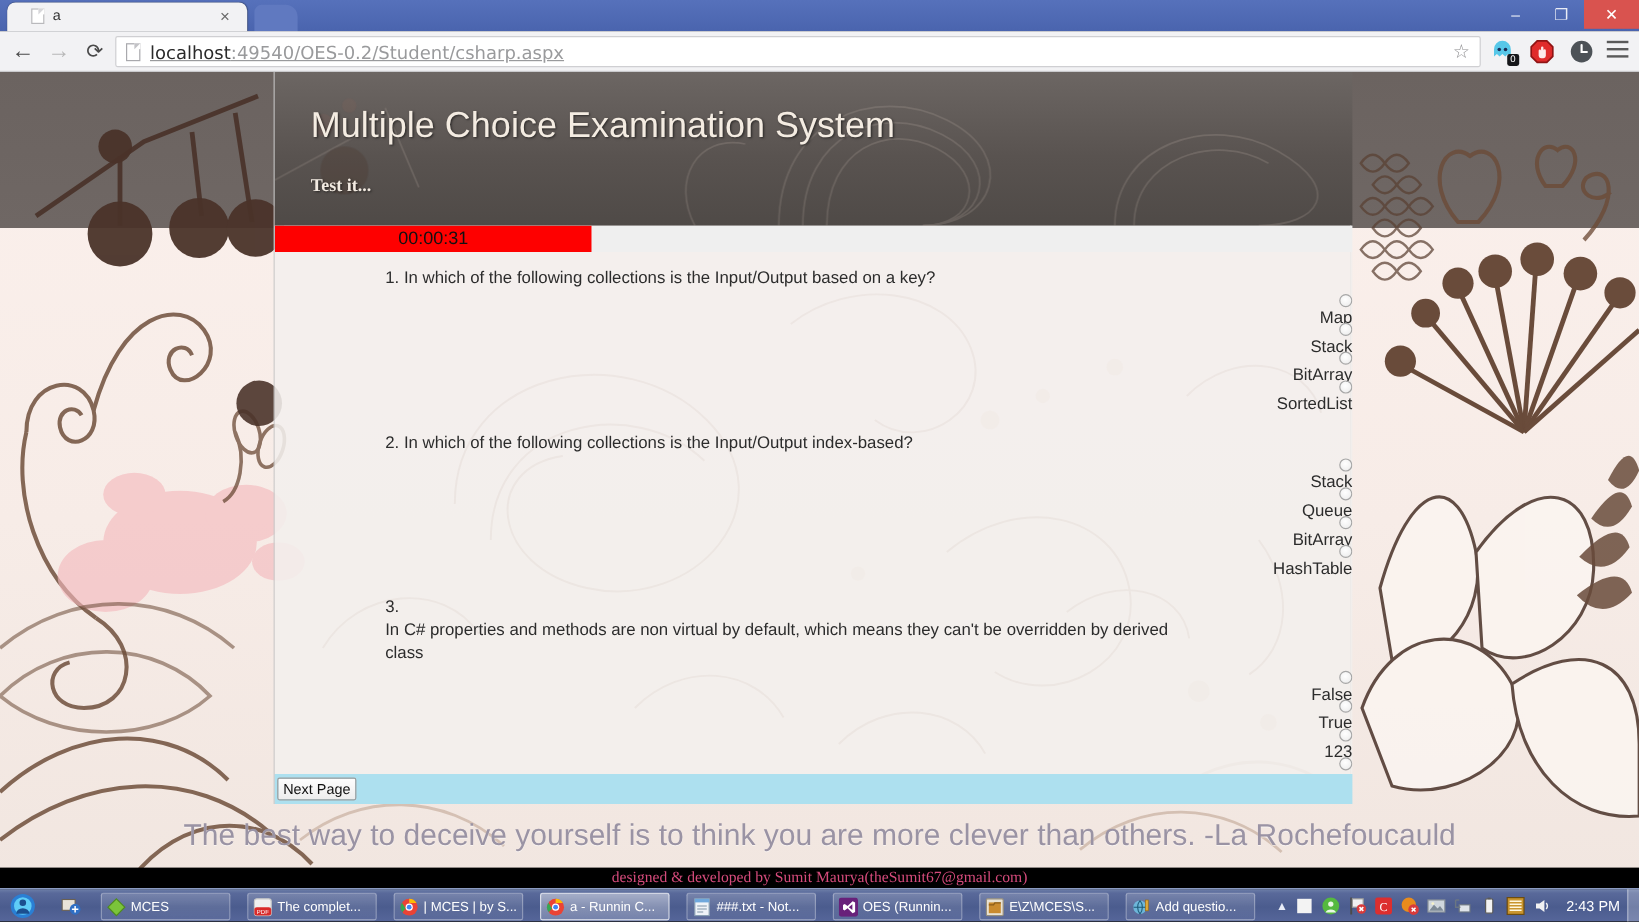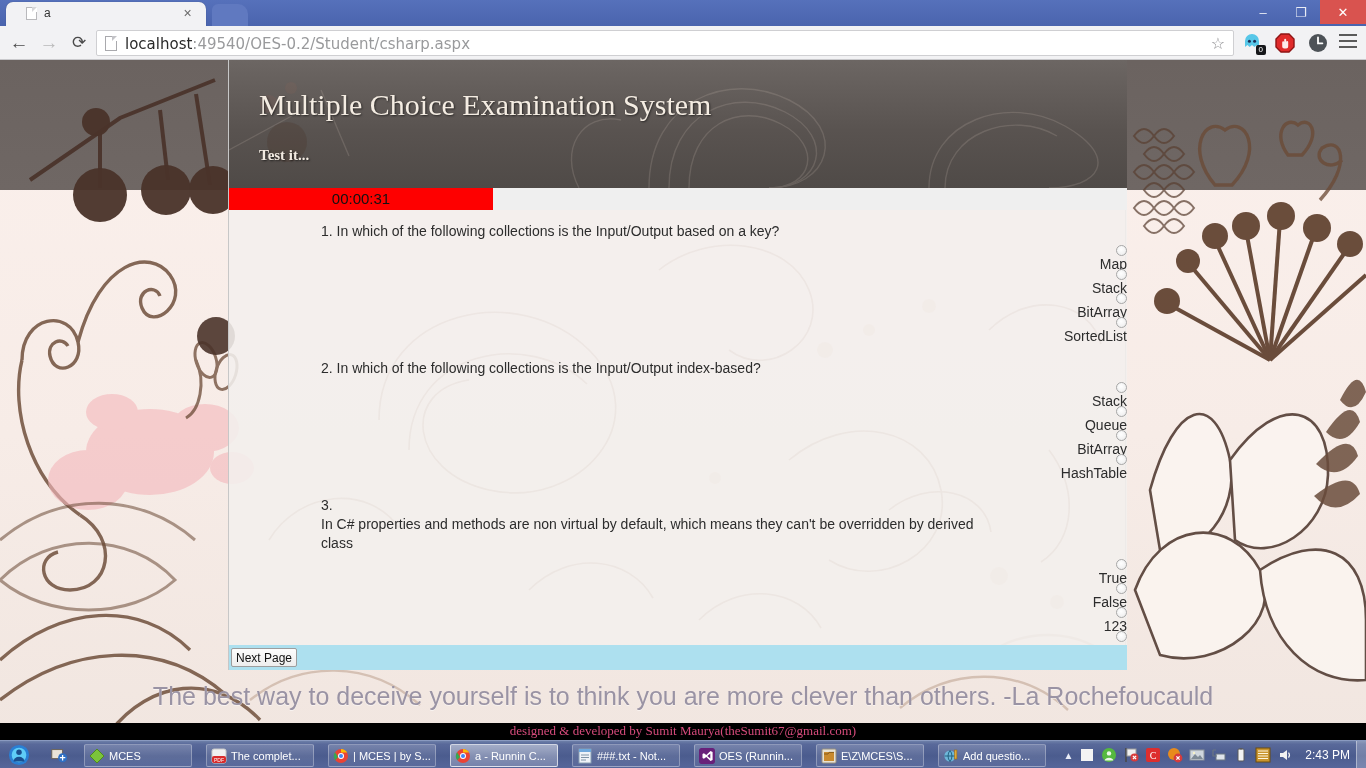--- a/index.html
+++ b/index.html
@@ -72,20 +72,21 @@
   }
   .omni-icon:after{
     content:""; position:absolute; right:-1px; top:-1px;
     border-width: 0 0 5px 5px; border-style:solid;
     border-color: transparent transparent #fff #c3c3c7;
   }
   .omni-url {
     position:absolute; left:28px; top:2px; font-size:15px; line-height:22px;
     color:#999a9c; white-space:nowrap;
     font-family:"DejaVu Sans", sans-serif;
+    text-decoration:underline;
   }
   .omni-url b { color:#2a2a2a; font-weight:400; }
   .star {
     position:absolute; right:8px; top:4px; font-size:16px; color:#8d8d90;
     line-height: 18px;
   }
   .ext { position:absolute; top:6px; width:22px; height:22px; }
   .ext-ghost { left:1241px; }
   .ext-stop  { left:1274px; }
   .ext-clock { left:1307px; }
@@ -110,21 +111,21 @@
     border-left:1px solid #c7c7c7; border-right:1px solid #c7c7c7;
   }
   .page-header {
     position:absolute; left:0; top:0; width:898px; height:128px;
     background: linear-gradient(180deg,#6c6663 0%, #595350 55%, #4f4a47 100%);
     overflow:hidden;
   }
   .ph-art { position:absolute; left:0; top:0; width:898px; height:128px; opacity:.35; }
   .site-title {
     position:absolute; left:30px; top:28px;
-    font-family:Liberation Serif, serif;
+    font-family:Liberation Sans, sans-serif;
     font-size:30px; color:#f4ece2;
     text-shadow: 1px 1px 2px rgba(0,0,0,.55);
     white-space:nowrap;
   }
   .site-sub {
     position:absolute; left:30px; top:87px;
     font-family:"Liberation Serif", serif;
     font-weight:bold; font-size:15px; color:#f2eae1;
     text-shadow: 1px 1px 2px rgba(0,0,0,.6);
   }
@@ -457,25 +458,25 @@
           </label>
         </div>
       </div>
 
       <div class="q-block" style="padding-top:18px;">
         <div class="q-text" style="padding-left:92px;">3.</div>
         <div class="q-text" style="padding-left:92px; padding-right:118px;">In C# properties and methods are non virtual by default, which means they can't be overridden by derived class</div>
         <div class="opts" style="margin-top:6px;">
           <label class="opt">
             <span class="radio"></span>
+            <span class="opt-label">False</span>
+          </label>
+          <label class="opt">
+            <span class="radio"></span>
             <span class="opt-label">True</span>
-          </label>
-          <label class="opt">
-            <span class="radio"></span>
-            <span class="opt-label">False</span>
           </label>
           <label class="opt">
             <span class="radio"></span>
             <span class="opt-label">123</span>
           </label>
           <label class="opt">
             <span class="radio"></span>
             <span class="opt-label">xyz</span>
           </label>
         </div>

